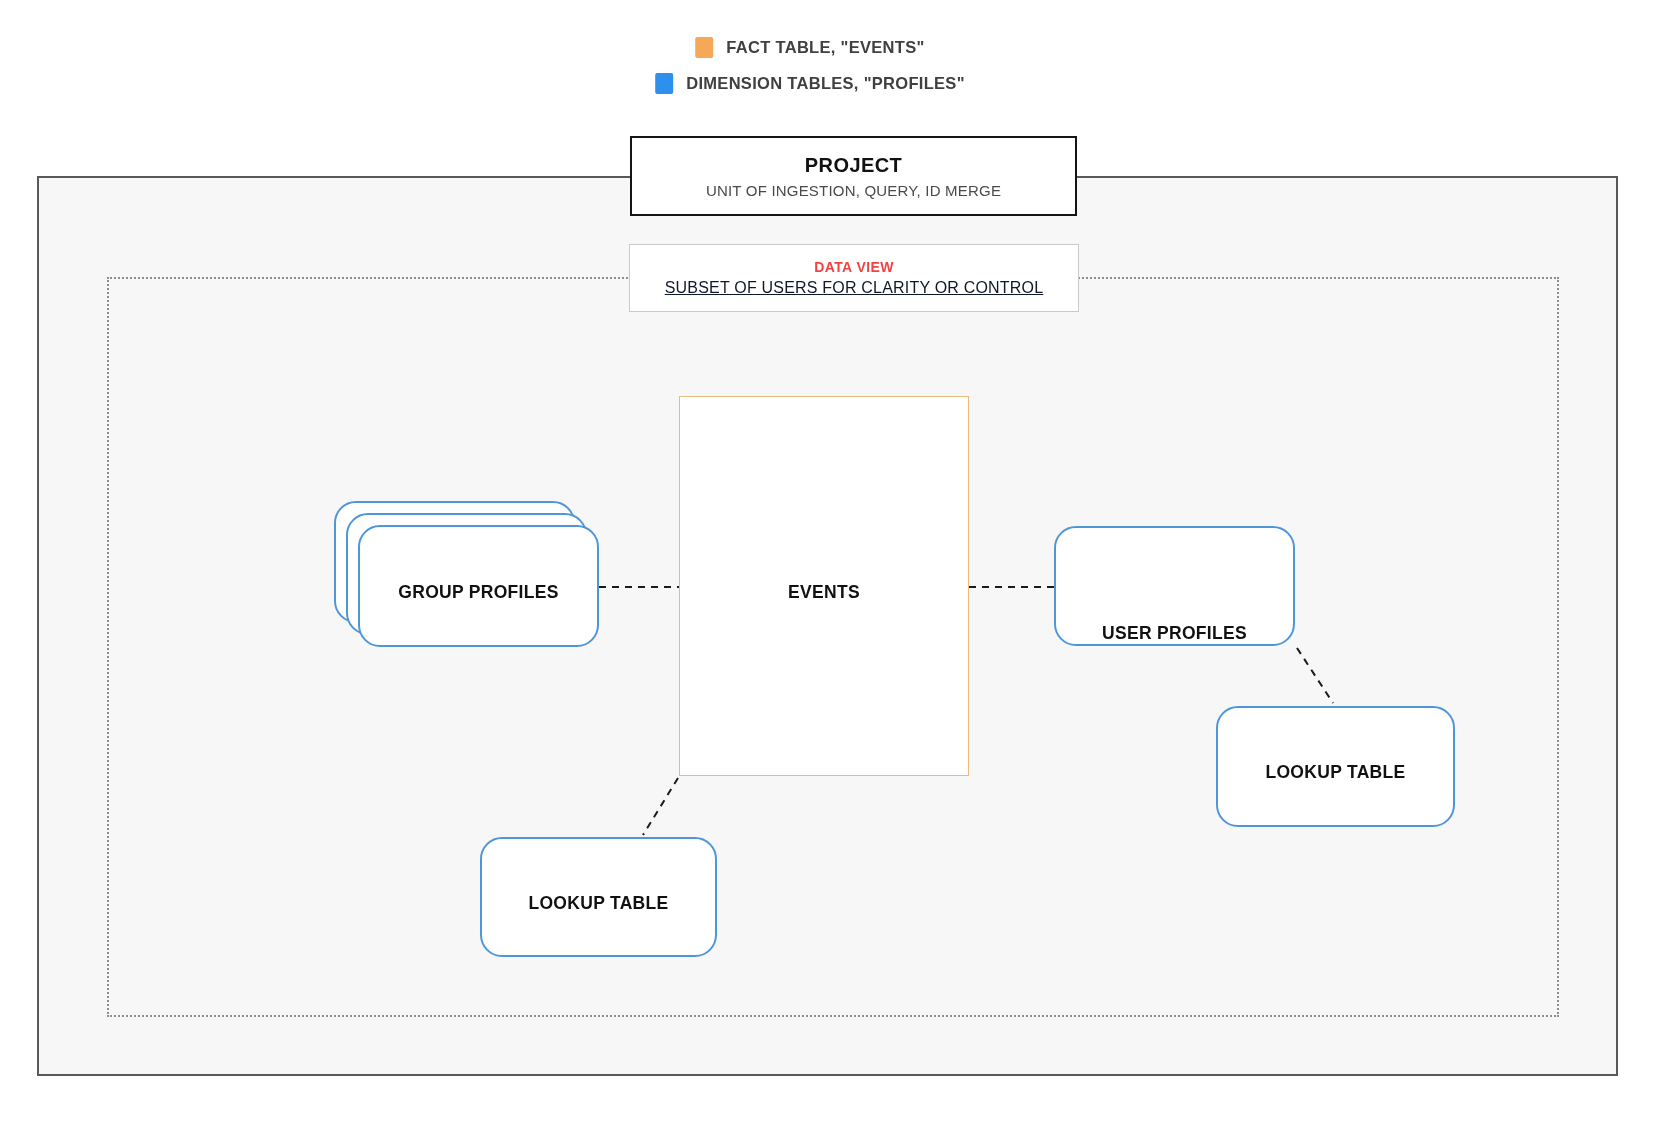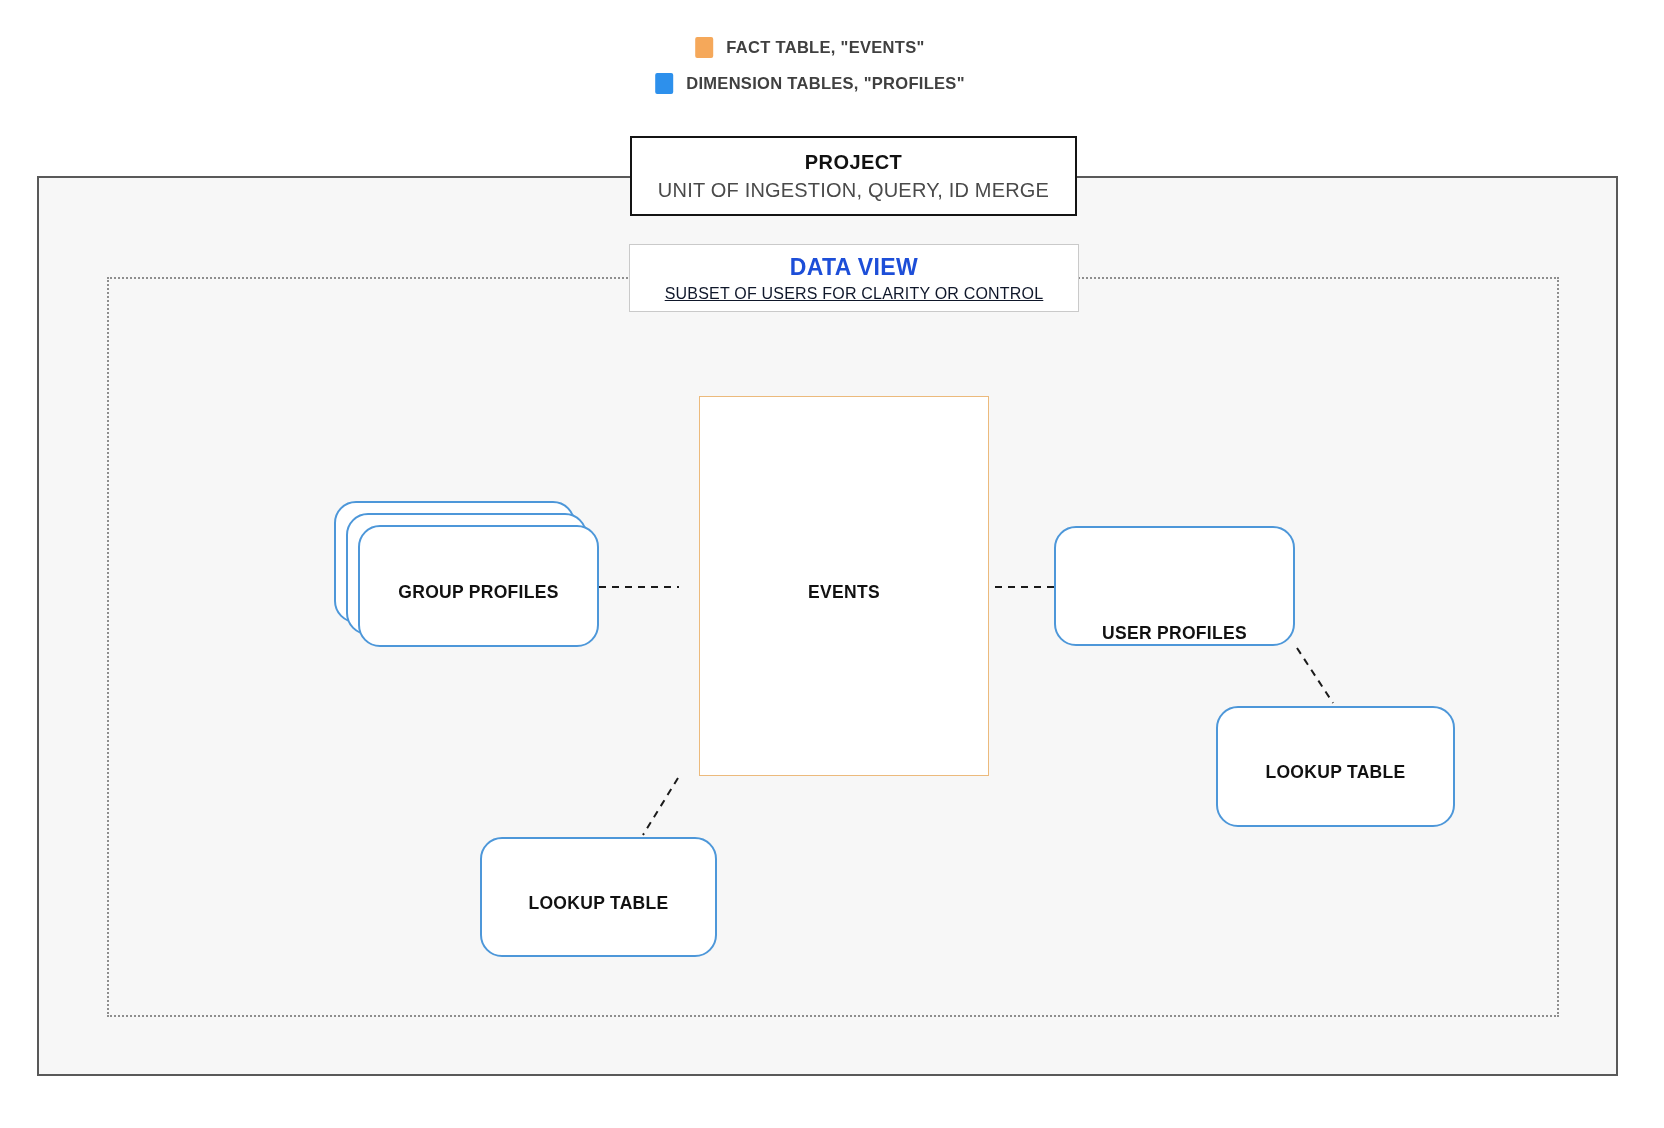--- a/index.html
+++ b/index.html
@@ -68,29 +68,29 @@
     z-index: 4;
     margin-left: 24px;
   }
   .plaque-project {
     left: 606px; top: 136px;
     width: 447px; height: 80px;
     border: 2.5px solid #141414;
     gap: 5px;
   }
   .plaque-project .plaque-title { font-size: 20px; font-weight: bold; color: #111111; letter-spacing: 0.4px; }
-  .plaque-project .plaque-subtitle { font-size: 20px; color: #4a4a4a; letter-spacing: 0.2px; }
+  .plaque-project .plaque-subtitle { font-size: 15px; color: #4a4a4a; letter-spacing: 0.2px; }
 
   .plaque-dataview {
     left: 605px; top: 244px;
     width: 450px; height: 68px;
     border: 1.5px solid #cacaca;
     gap: 4px;
   }
-  .plaque-dataview .plaque-title { font-size: 23px; font-weight: bold; color: #1d4ed8; letter-spacing: 0.4px; }
+  .plaque-dataview .plaque-title { font-size: 14px; font-weight: bold; color: #ef4444; letter-spacing: 0.4px; }
   .plaque-dataview .plaque-subtitle { font-size: 16px; color: #0f172a; letter-spacing: 0.2px; text-decoration: underline; }
 
   
   .connectors {
     position: absolute;
     left: 0; top: 0;
     width: 1664px; height: 1128px;
     z-index: 3;
     pointer-events: none;
   }
@@ -113,21 +113,21 @@
   }
   .node-label {
     font-size: 17.5px;
     font-weight: bold;
     color: #111111;
     letter-spacing: 0.3px;
     white-space: nowrap;
     margin-top: 12px;
   }
   .node-events {
-    left: 699px; top: 396px;
+    left: 679px; top: 396px;
     width: 290px; height: 380px;
     border: 1.5px solid var(--fact-border, #ECBA7C);
   }
   .blue-card {
     border: 2px solid var(--dimension-border, #4D97D9);
     border-radius: 22px;
     background: #ffffff;
     box-sizing: border-box;
   }
   .node-user-profiles { left: 1054px; top: 526px; width: 241px; height: 120px; align-items: flex-end; }

